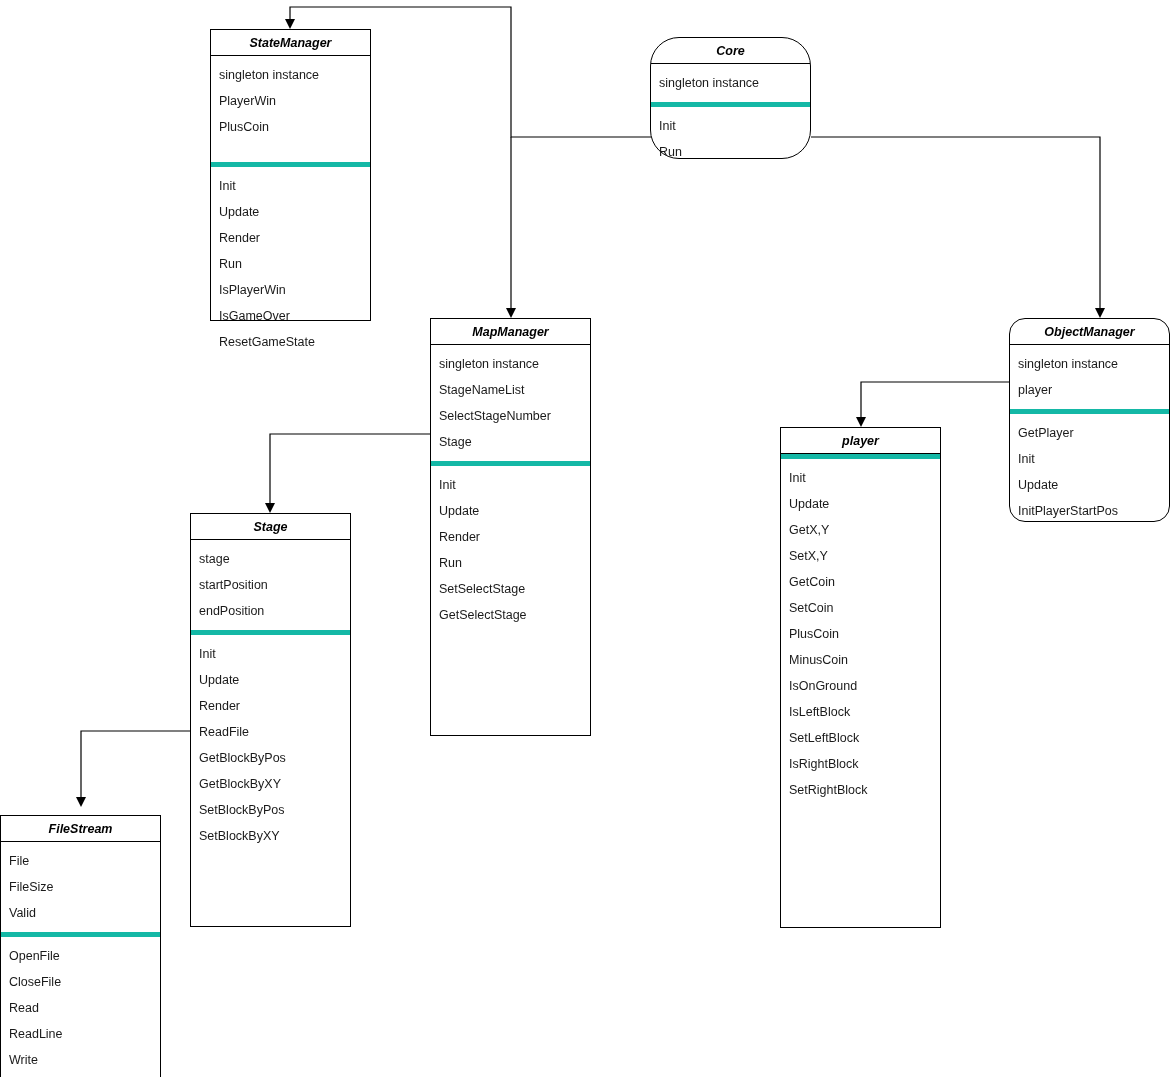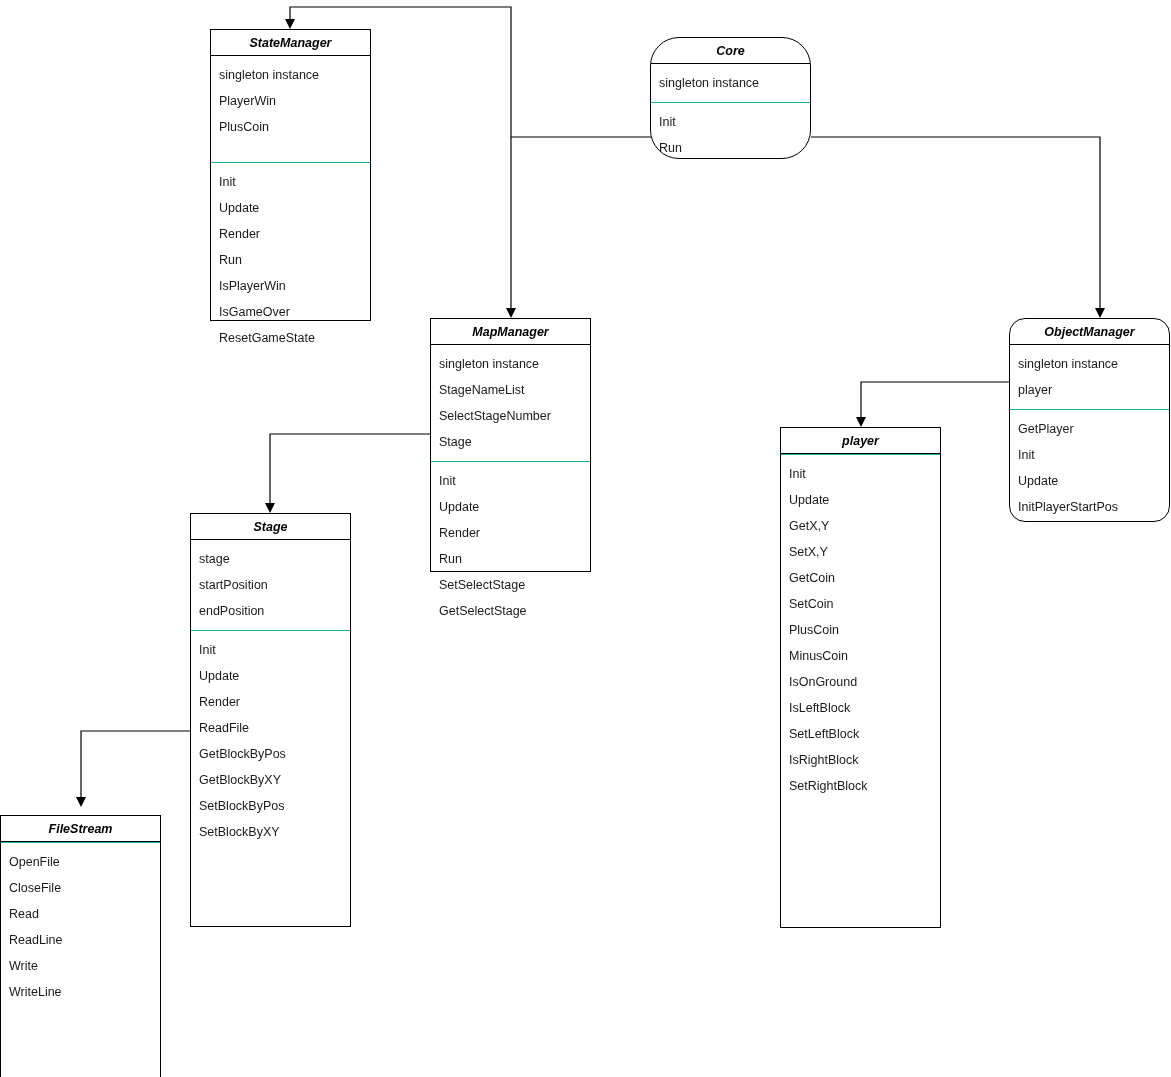--- a/index.html
+++ b/index.html
@@ -41,21 +41,21 @@
     color: #000000;
     border-bottom: 1px solid #000000;
     white-space: nowrap;
     overflow: hidden;
   }
   .uml-section {
     box-sizing: border-box;
     padding: 6px 0 6px 0;
   }
   .uml-section.divider {
-    border-top: 1px solid #14b8a6;
+    border-top: 5px solid #14b8a6;
   }
   .uml-row {
     box-sizing: border-box;
     height: 26px;
     line-height: 26px;
     padding-left: 8px;
     font-size: 12.5px;
     color: #1a1a1a;
     white-space: nowrap;
     overflow: hidden;
@@ -112,21 +112,21 @@
       <div class="uml-class" style="left: 650px; top: 37px; width: 161px; height: 122px; border-radius: 29px;">
         <div class="uml-header">Core</div>
         <div class="uml-section">
           <div class="uml-row">singleton instance</div>
         </div>
         <div class="uml-section divider">
           <div class="uml-row">Init</div>
           <div class="uml-row">Run</div>
         </div>
       </div>
-      <div class="uml-class" style="left: 430px; top: 318px; width: 161px; height: 254px;">
+      <div class="uml-class" style="left: 430px; top: 318px; width: 161px; height: 418px;">
         <div class="uml-header">MapManager</div>
         <div class="uml-section">
           <div class="uml-row">singleton instance</div>
           <div class="uml-row">StageNameList</div>
           <div class="uml-row">SelectStageNumber</div>
           <div class="uml-row">Stage</div>
         </div>
         <div class="uml-section divider">
           <div class="uml-row">Init</div>
           <div class="uml-row">Update</div>
@@ -180,20 +180,25 @@
           <div class="uml-row">Render</div>
           <div class="uml-row">ReadFile</div>
           <div class="uml-row">GetBlockByPos</div>
           <div class="uml-row">GetBlockByXY</div>
           <div class="uml-row">SetBlockByPos</div>
           <div class="uml-row">SetBlockByXY</div>
         </div>
       </div>
       <div class="uml-class" style="left: 0px; top: 807px; width: 161px; height: 270px; margin-top: 8px;">
         <div class="uml-header">FileStream</div>
+        <div class="uml-section">
+          <div class="uml-row">File</div>
+          <div class="uml-row">FileSize</div>
+          <div class="uml-row">Valid</div>
+        </div>
         <div class="uml-section divider">
           <div class="uml-row">OpenFile</div>
           <div class="uml-row">CloseFile</div>
           <div class="uml-row">Read</div>
           <div class="uml-row">ReadLine</div>
           <div class="uml-row">Write</div>
           <div class="uml-row">WriteLine</div>
         </div>
       </div>
     </div>

